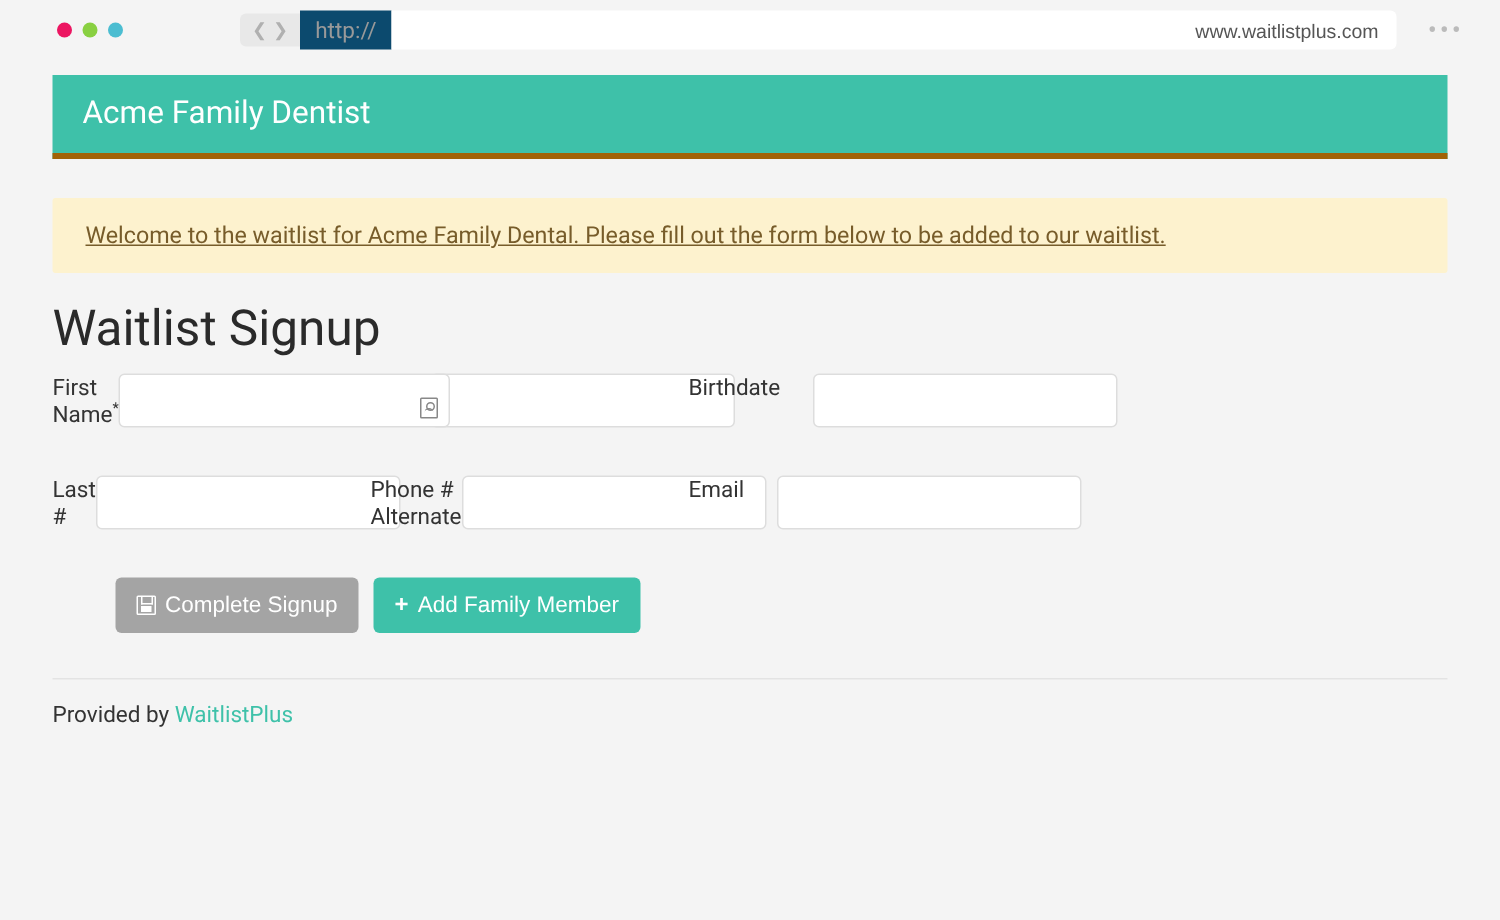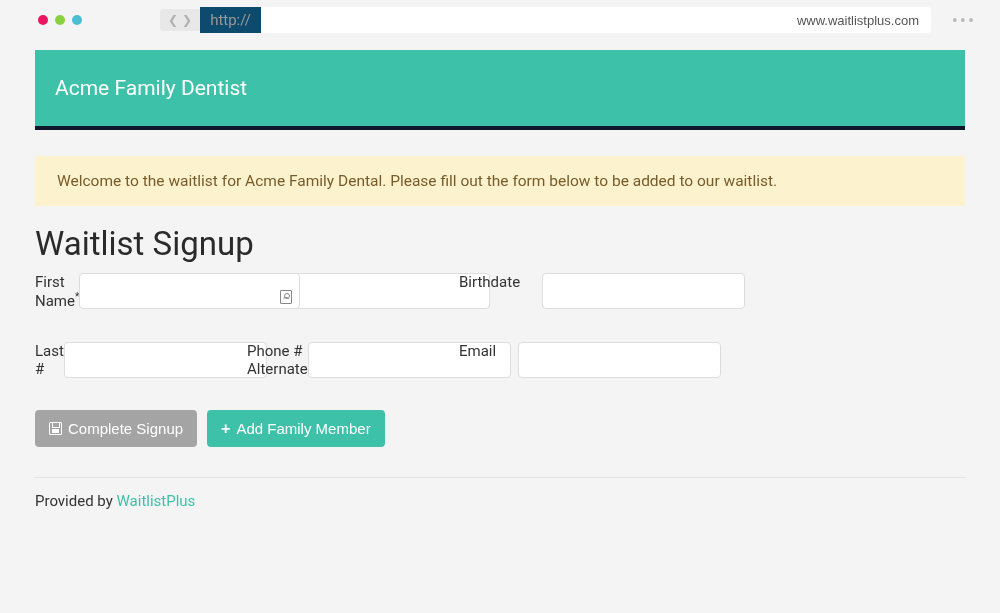--- a/index.html
+++ b/index.html
@@ -73,32 +73,33 @@
       color: #bbb;
       font-size: 18px;
       letter-spacing: 2px;
     }
     .page {
       padding: 10px 35px 0 35px;
     }
     .header-bar {
       background: #3ec1a9;
       color: #fff;
-      padding: 26px 20px;
+      padding: 14px 20px;
       font-size: 21px;
       font-weight: 400;
-      border-bottom: 4px solid #0f172a;
+      border-bottom: 4px solid #a16207;
     }
     .alert-box {
       background: #fdf2ce;
       color: #775c2a;
       padding: 16px 22px;
       margin-top: 26px;
       font-size: 15.5px;
       border-radius: 2px;
+      text-decoration: underline;
     }
     .title {
       font-size: 33px;
       font-weight: 400;
       color: #2a2a2a;
       margin-top: 18px;
     }
     .form-row {
       display: flex;
       gap: 12px;
@@ -176,21 +177,21 @@
       border: none;
       border-radius: 4px;
       padding: 10px 14px;
       font-size: 15px;
       color: #fff;
       cursor: pointer;
       display: flex;
       align-items: center;
       gap: 6px;
     }
-    .btn-gray { background: #a4a4a4; }
+    .btn-gray { background: #a4a4a4; margin-left: 42px; }
     .btn-teal { background: #3ec1a9; }
     .icon-save {
       display: inline-block;
       width: 13px;
       height: 13px;
       position: relative;
       border: 1.5px solid #fff;
       border-radius: 1px;
     }
     .icon-save::before {

